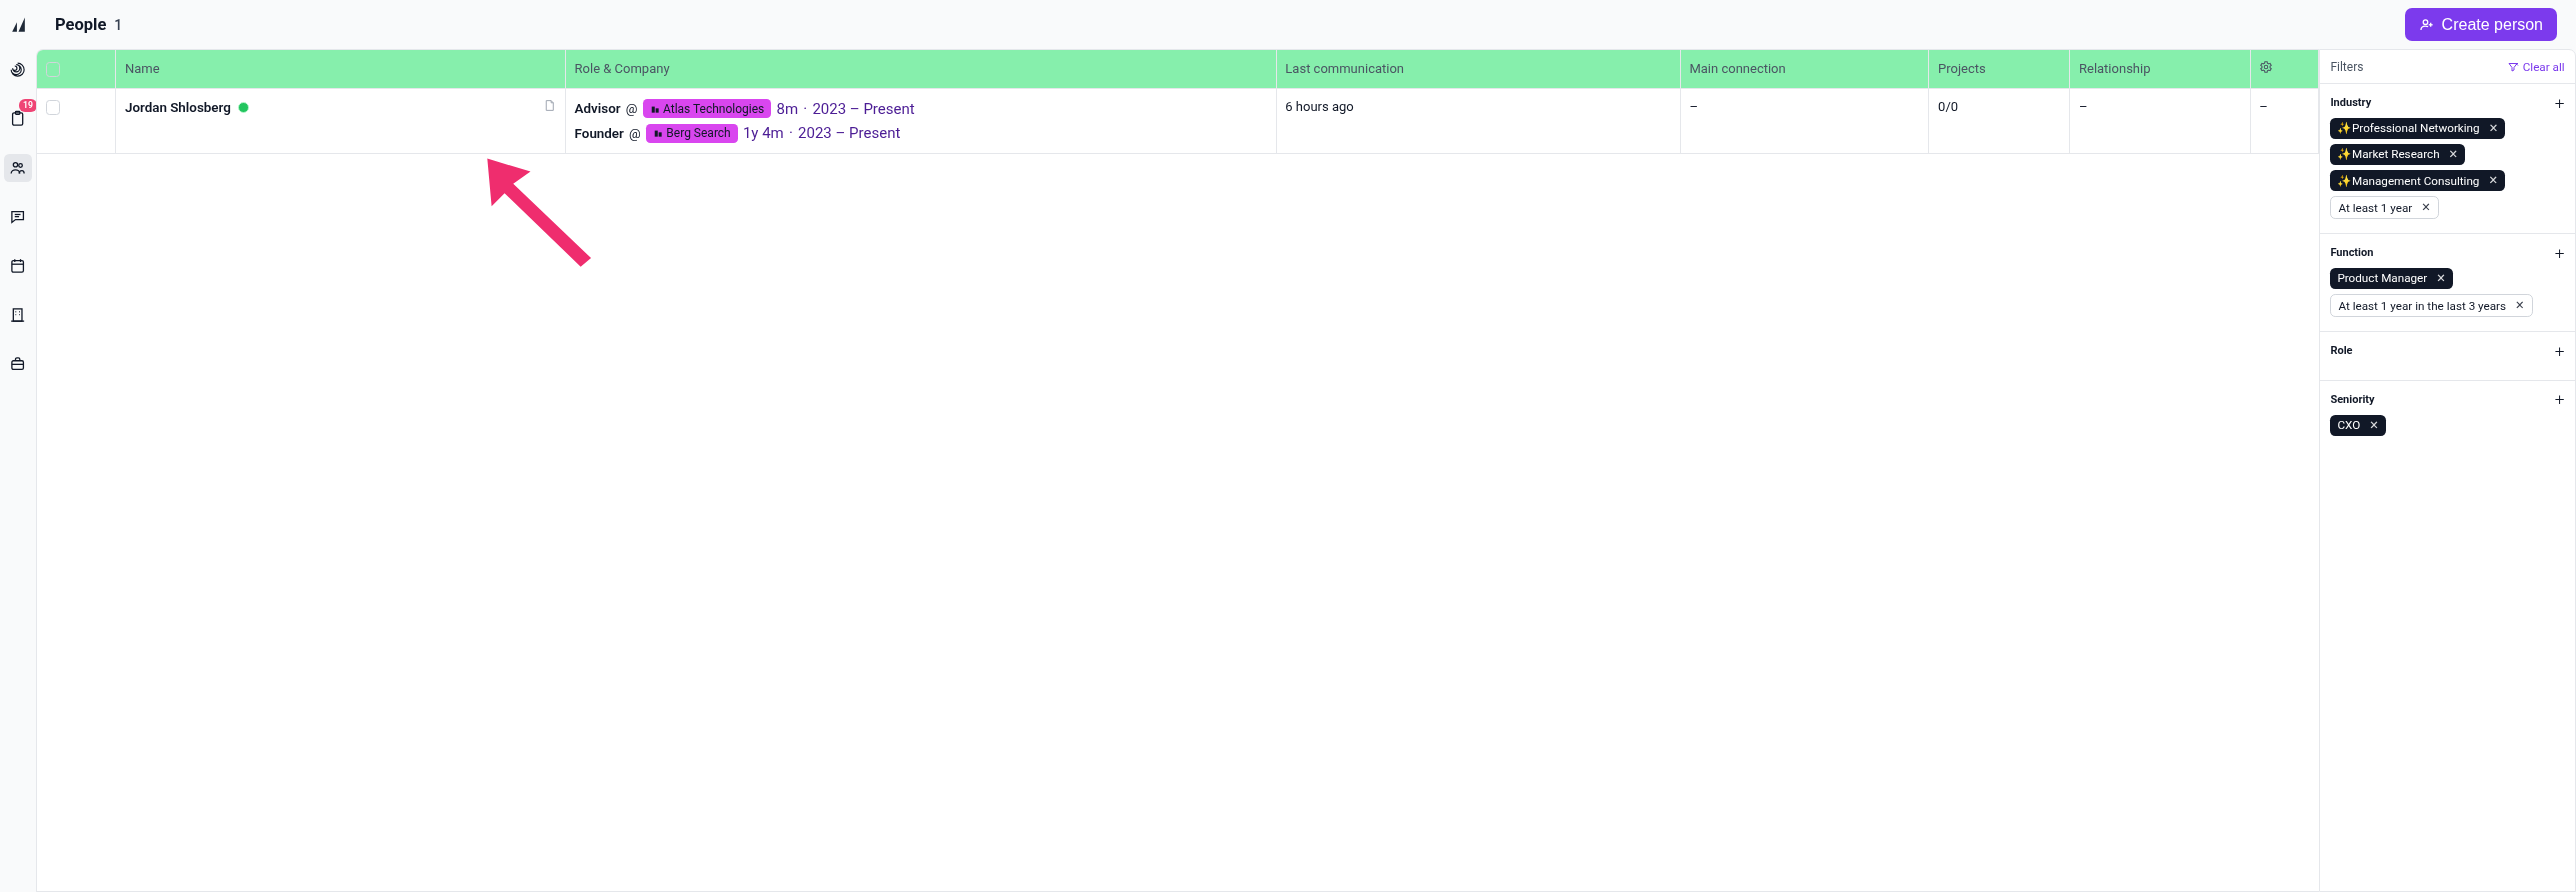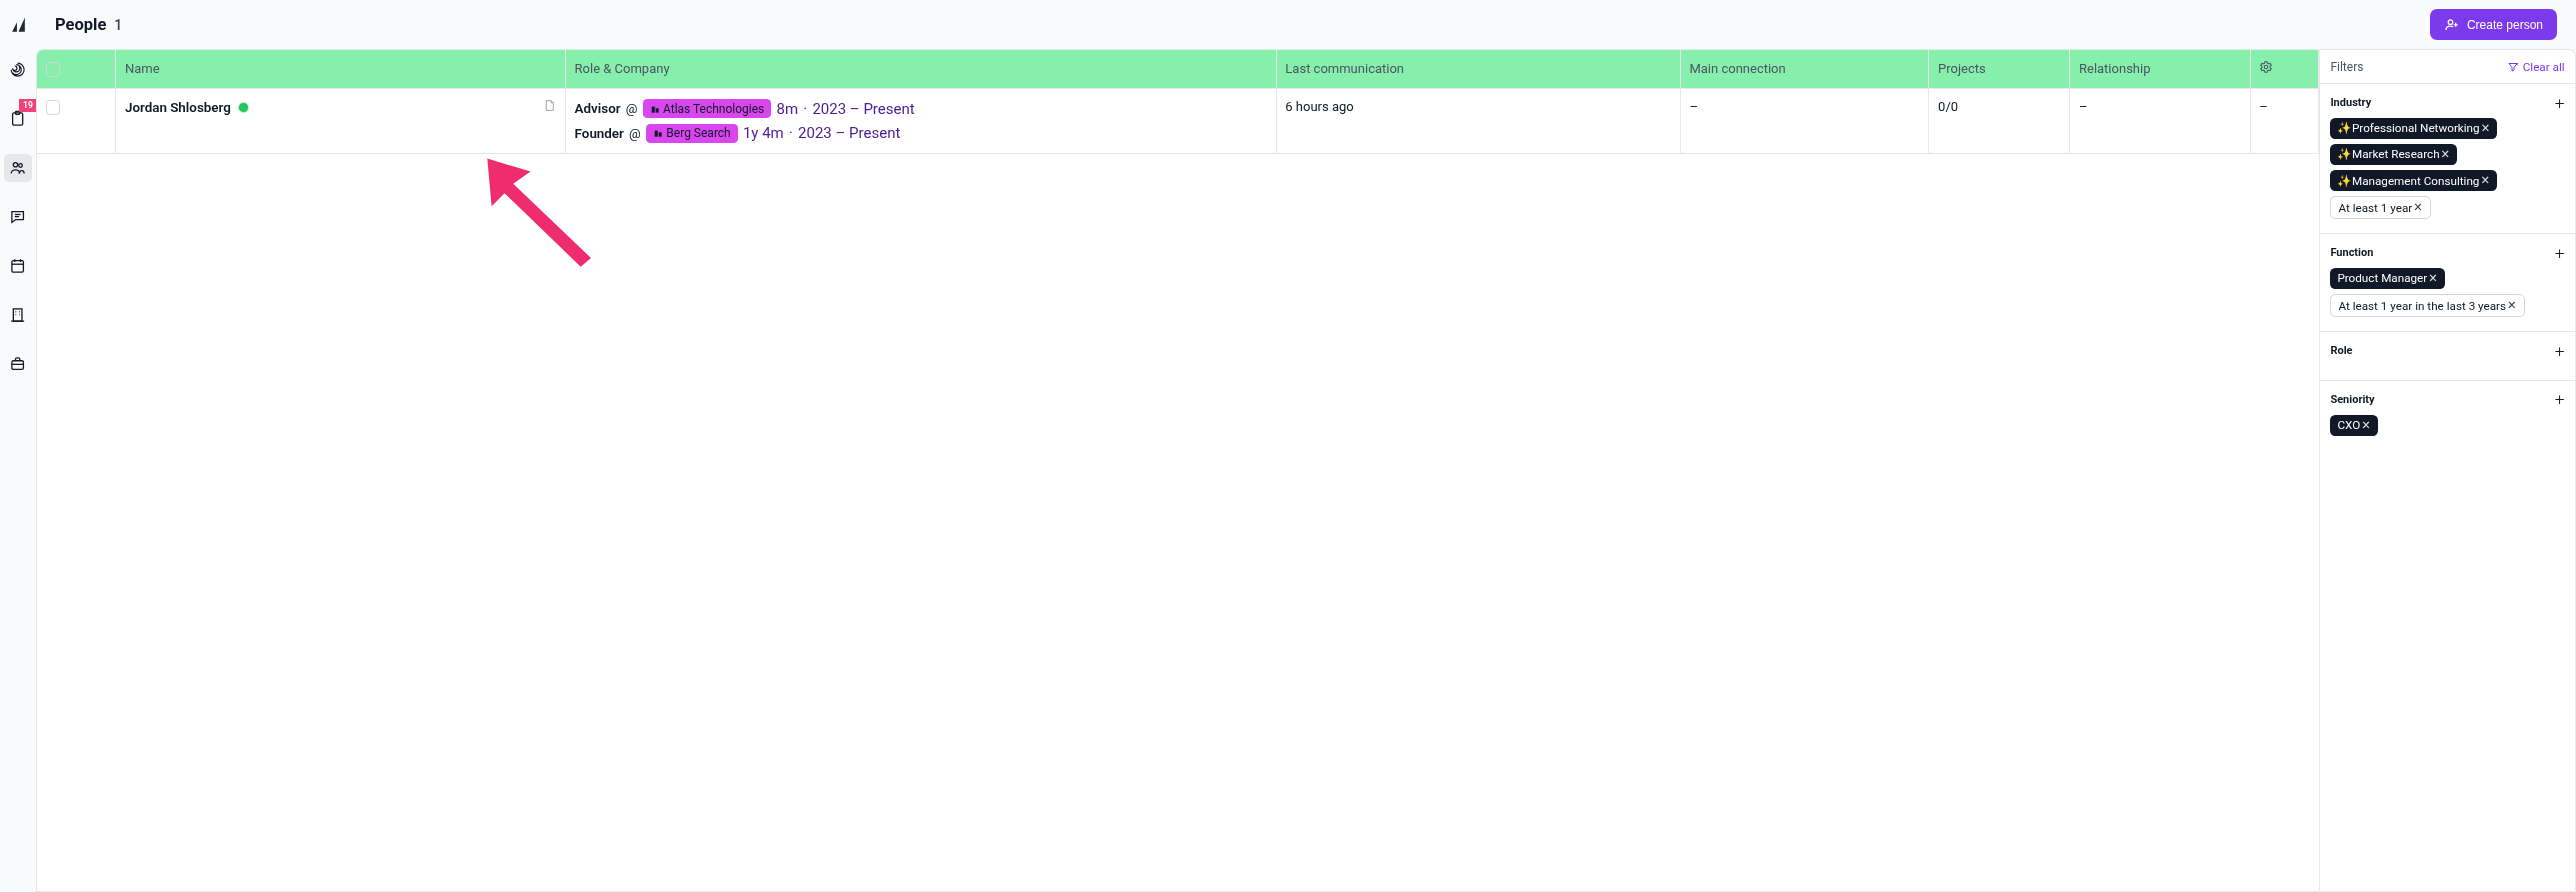--- a/index.html
+++ b/index.html
@@ -48,21 +48,21 @@
   }
   .sidebar-item svg { width: 17.3px; height: 17.3px; }
   .badge {
     position: absolute;
     top: -5.2px;
     right: -5.2px;
     background: #ef4475;
     color: #fff;
     font-size: 8.7px;
     font-weight: 600;
-    border-radius: 0;
+    border-radius: 6px;
     padding: 0.9px 4.3px;
     line-height: 10.4px;
   }
   .main {
     flex: 1;
     display: flex;
     flex-direction: column;
     min-width: 0;
   }
   .header {
@@ -81,21 +81,21 @@
     color: #374151;
     font-weight: 500;
   }
   .header-spacer { flex: 1; }
   .create-btn {
     background: #7c3aed;
     color: #fff;
     border: none;
     padding: 7.8px 14px;
     border-radius: 7px;
-    font-size: 12px;
+    font-size: 16px;
     font-weight: 500;
     display: flex;
     align-items: center;
     gap: 7px;
     cursor: pointer;
   }
   .create-btn svg { width: 15.6px; height: 15.6px; }
   .content-row {
     flex: 1;
     display: flex;
@@ -235,21 +235,21 @@
     display: flex;
     flex-wrap: wrap;
     gap: 5.2px;
   }
   .chip {
     border-radius: 5.2px;
     padding: 3.5px 7px;
     font-size: 11.7px;
     display: inline-flex;
     align-items: center;
-    gap: 1px;
+    gap: 9px;
     cursor: pointer;
   }
   .chip.dark {
     background: #111827;
     color: #fff;
   }
   .chip.light {
     background: #fff;
     color: #111827;
     border: 0.9px solid #d1d5db;

